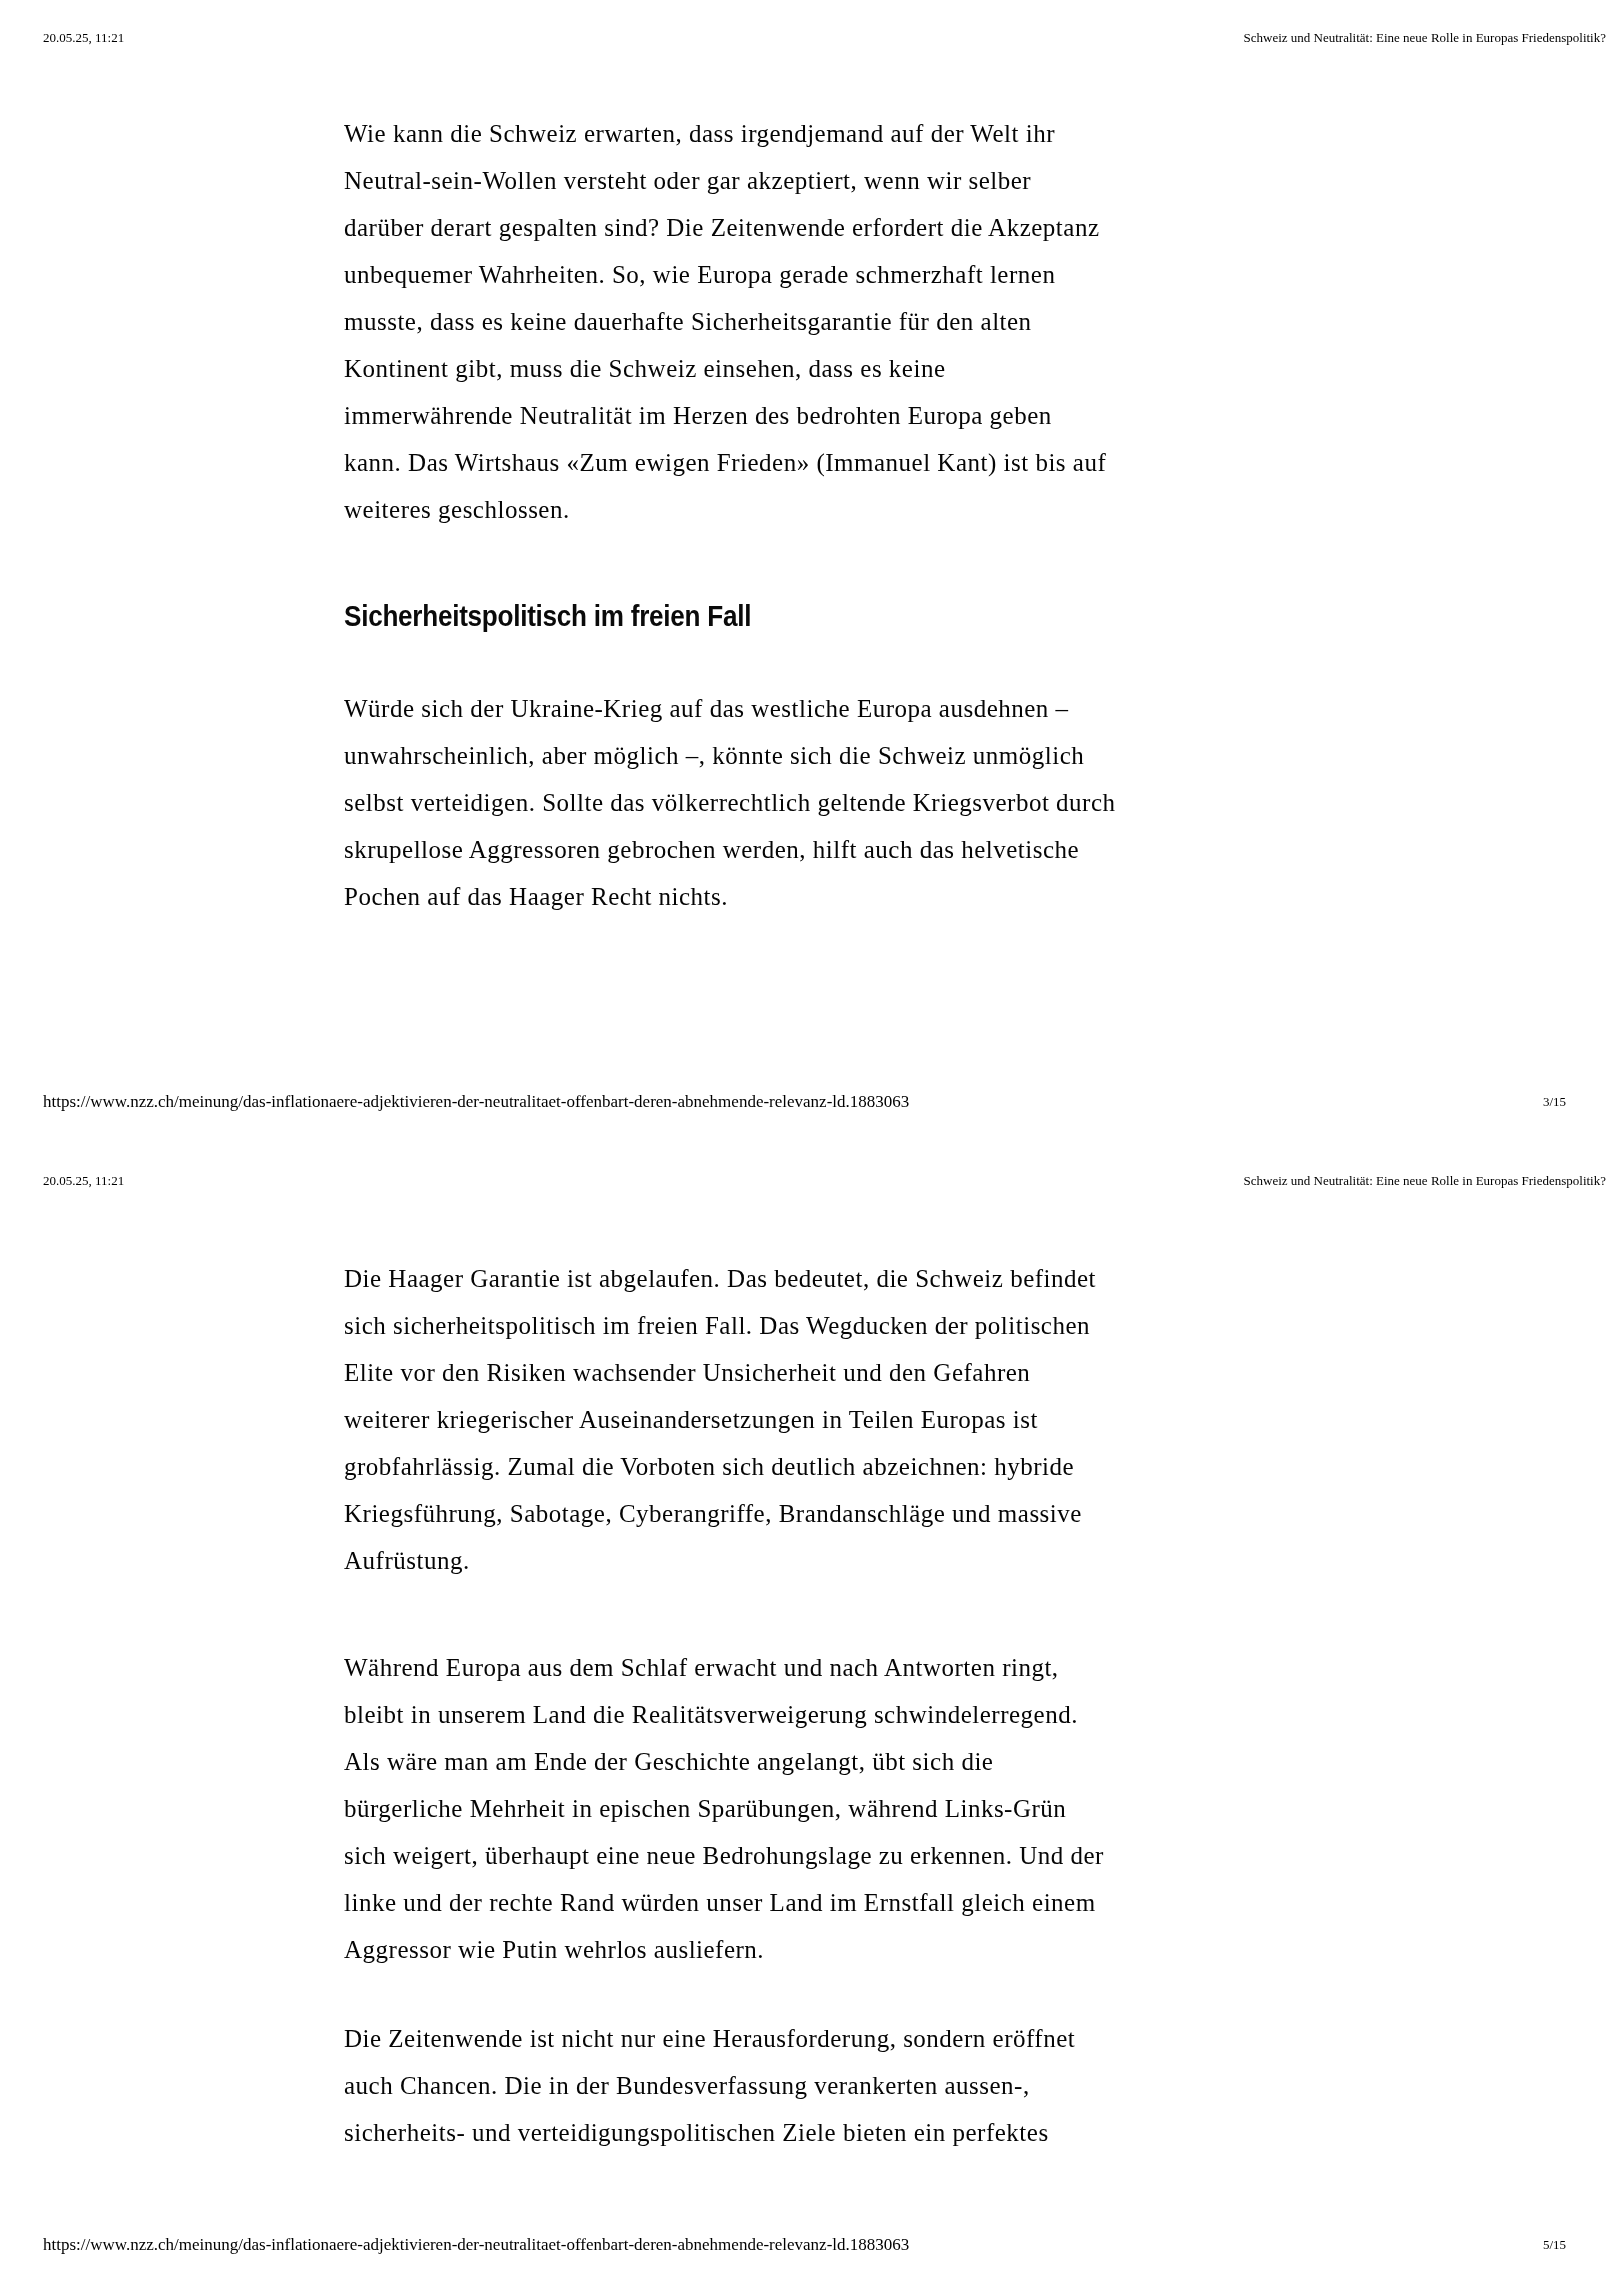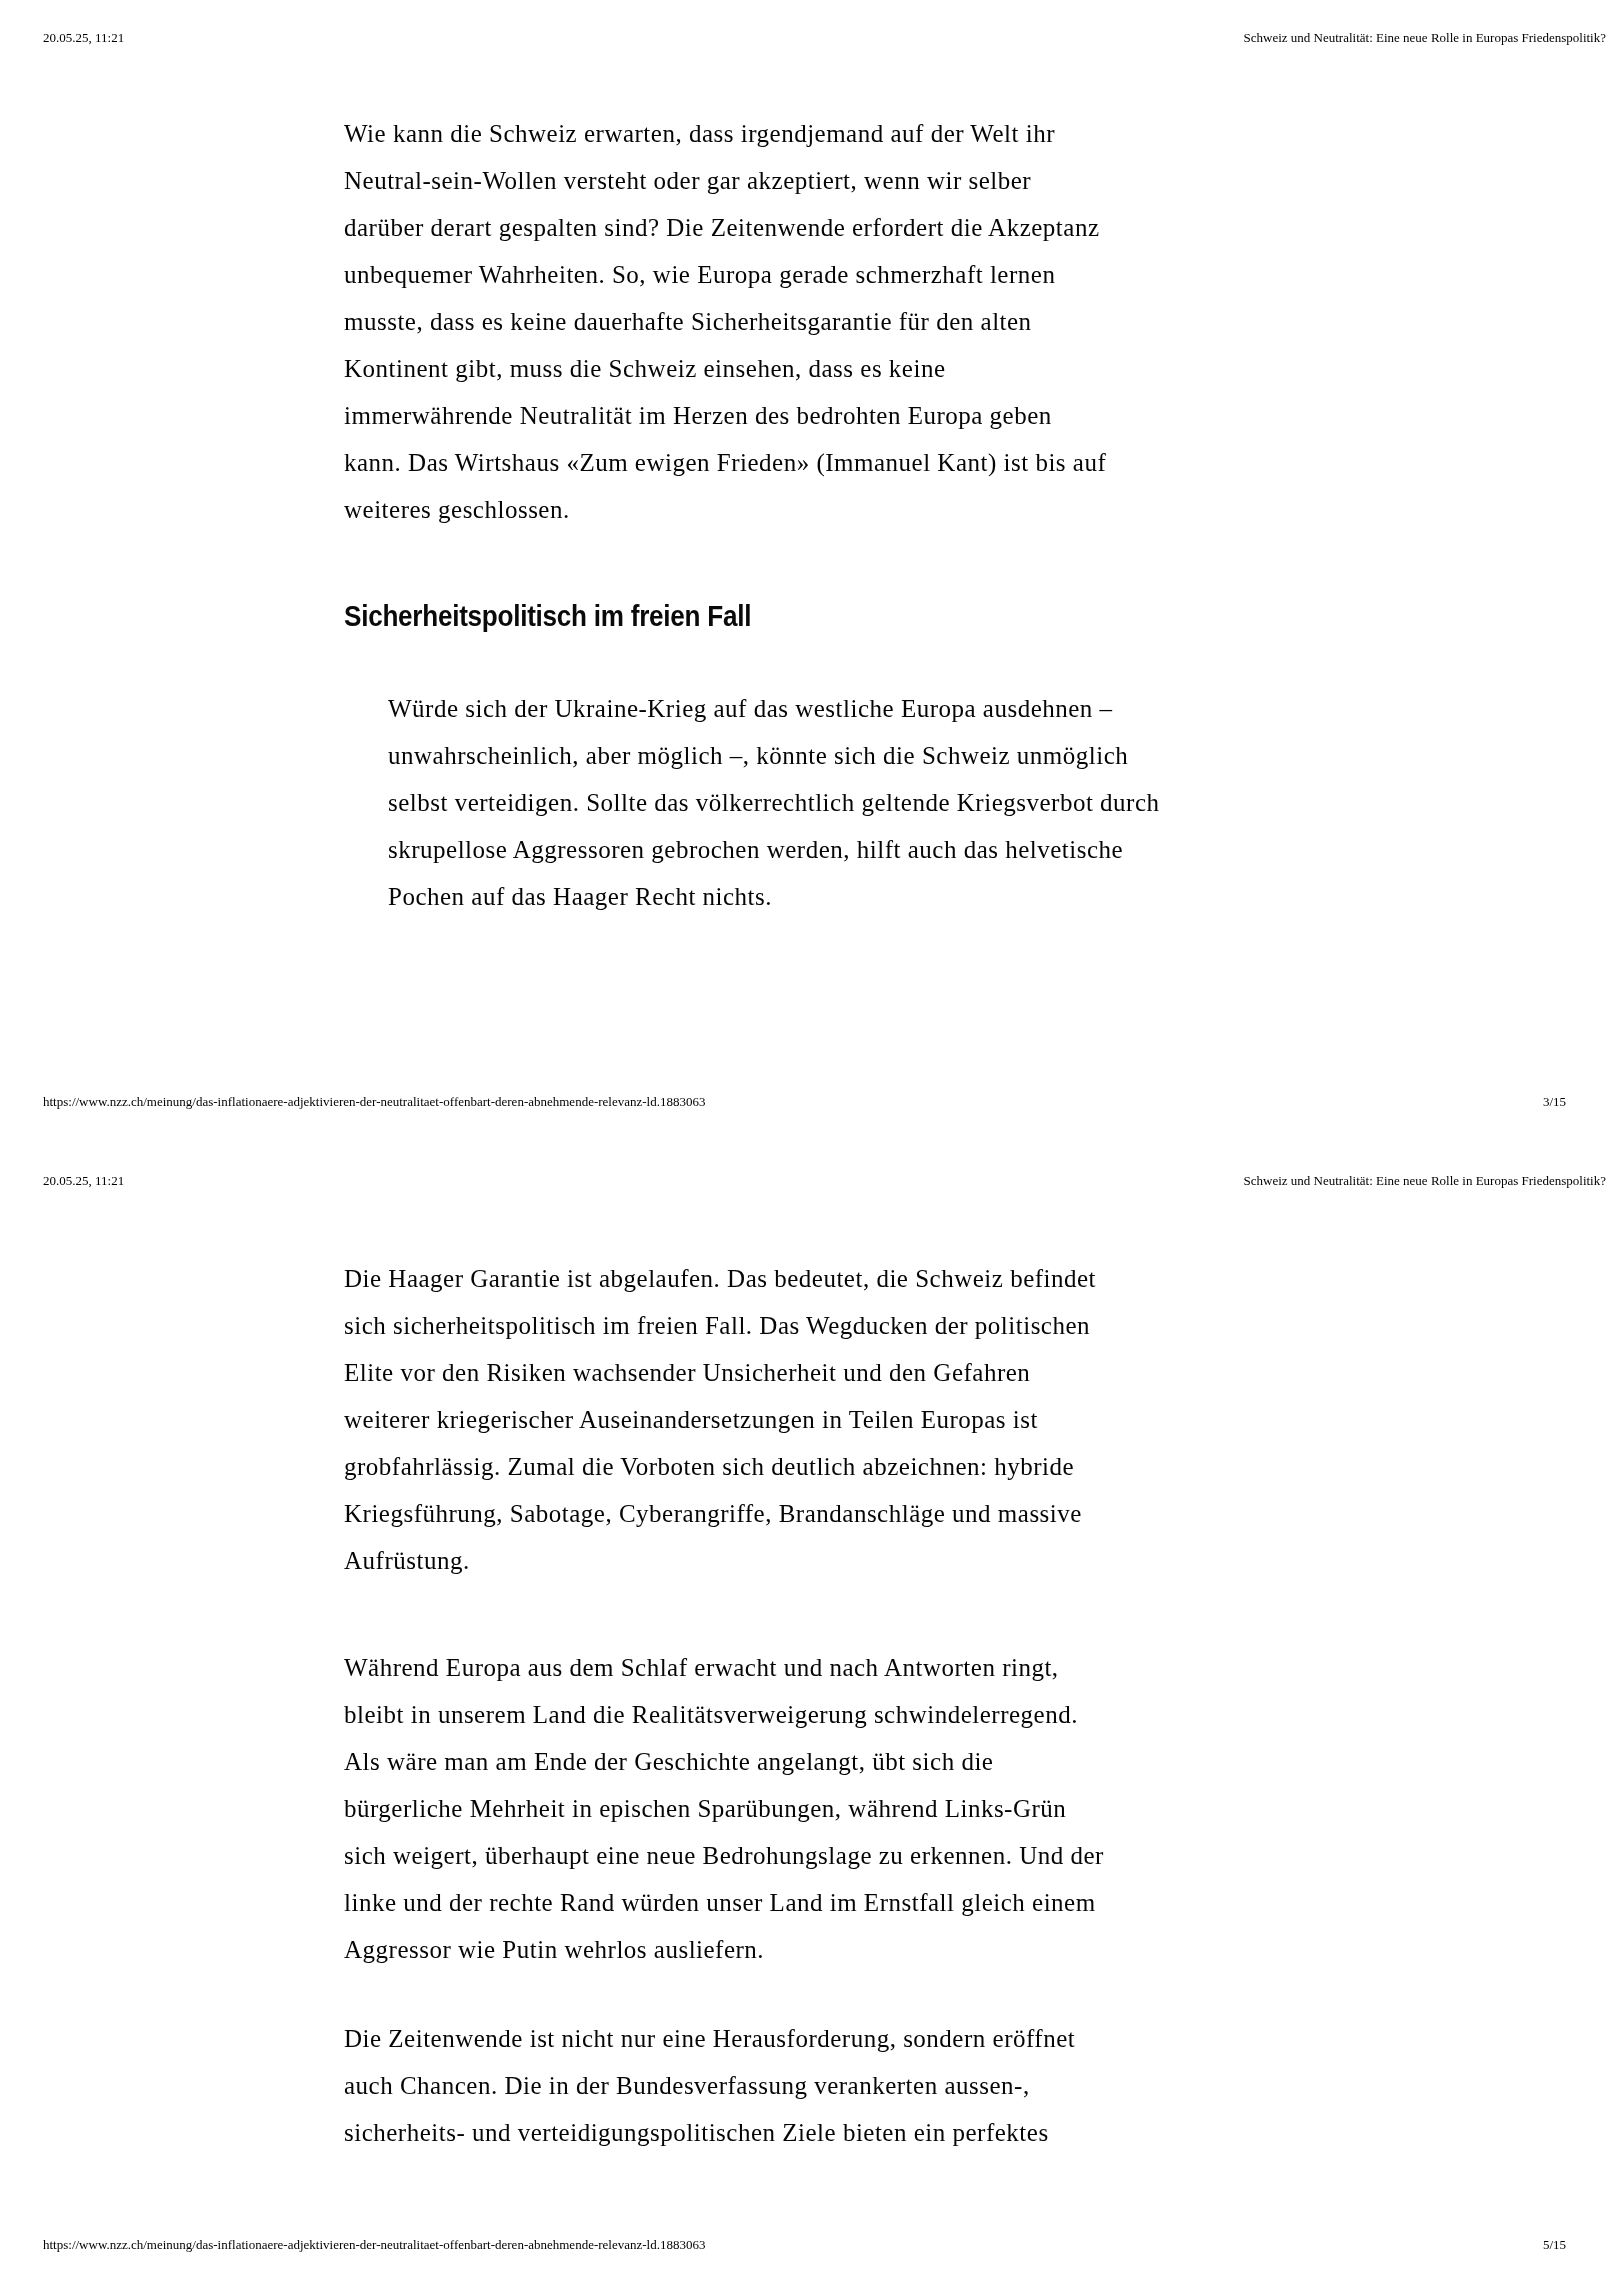--- a/index.html
+++ b/index.html
@@ -40,21 +40,21 @@
     top: 30px;
     text-align: right;
     font-size: 13px;
     line-height: 15.4px;
     white-space: nowrap;
   }
   .pf-url {
     position: absolute;
     left: 43px;
     top: 1094px;
-    font-size: 13px;
+    font-size: 17px;
     line-height: 15.4px;
     white-space: nowrap;
     text-align: right;
   }
   .pf-num {
     position: absolute;
     right: 40px;
     top: 1094px;
     font-size: 13px;
     line-height: 15.4px;
@@ -82,21 +82,21 @@
     letter-spacing: -0.3px;
     color: #0a0a0a;
     transform: scaleX(0.87);
     transform-origin: left center;
     white-space: nowrap;
   }
 
   
   .p1-para1 { top: 110px; }
   .p1-heading { top: 598px; }
-  .p1-para2 { top: 685px; margin-left: 44px; }
+  .p1-para2 { top: 685px; }
 
   
   .p2-para1 { top: 112px; }
   .p2-para2 { top: 501px; }
   .p2-para3 { top: 872px; }
 </style>
 </head>
 <body>
 
 <div class="page page-1">

